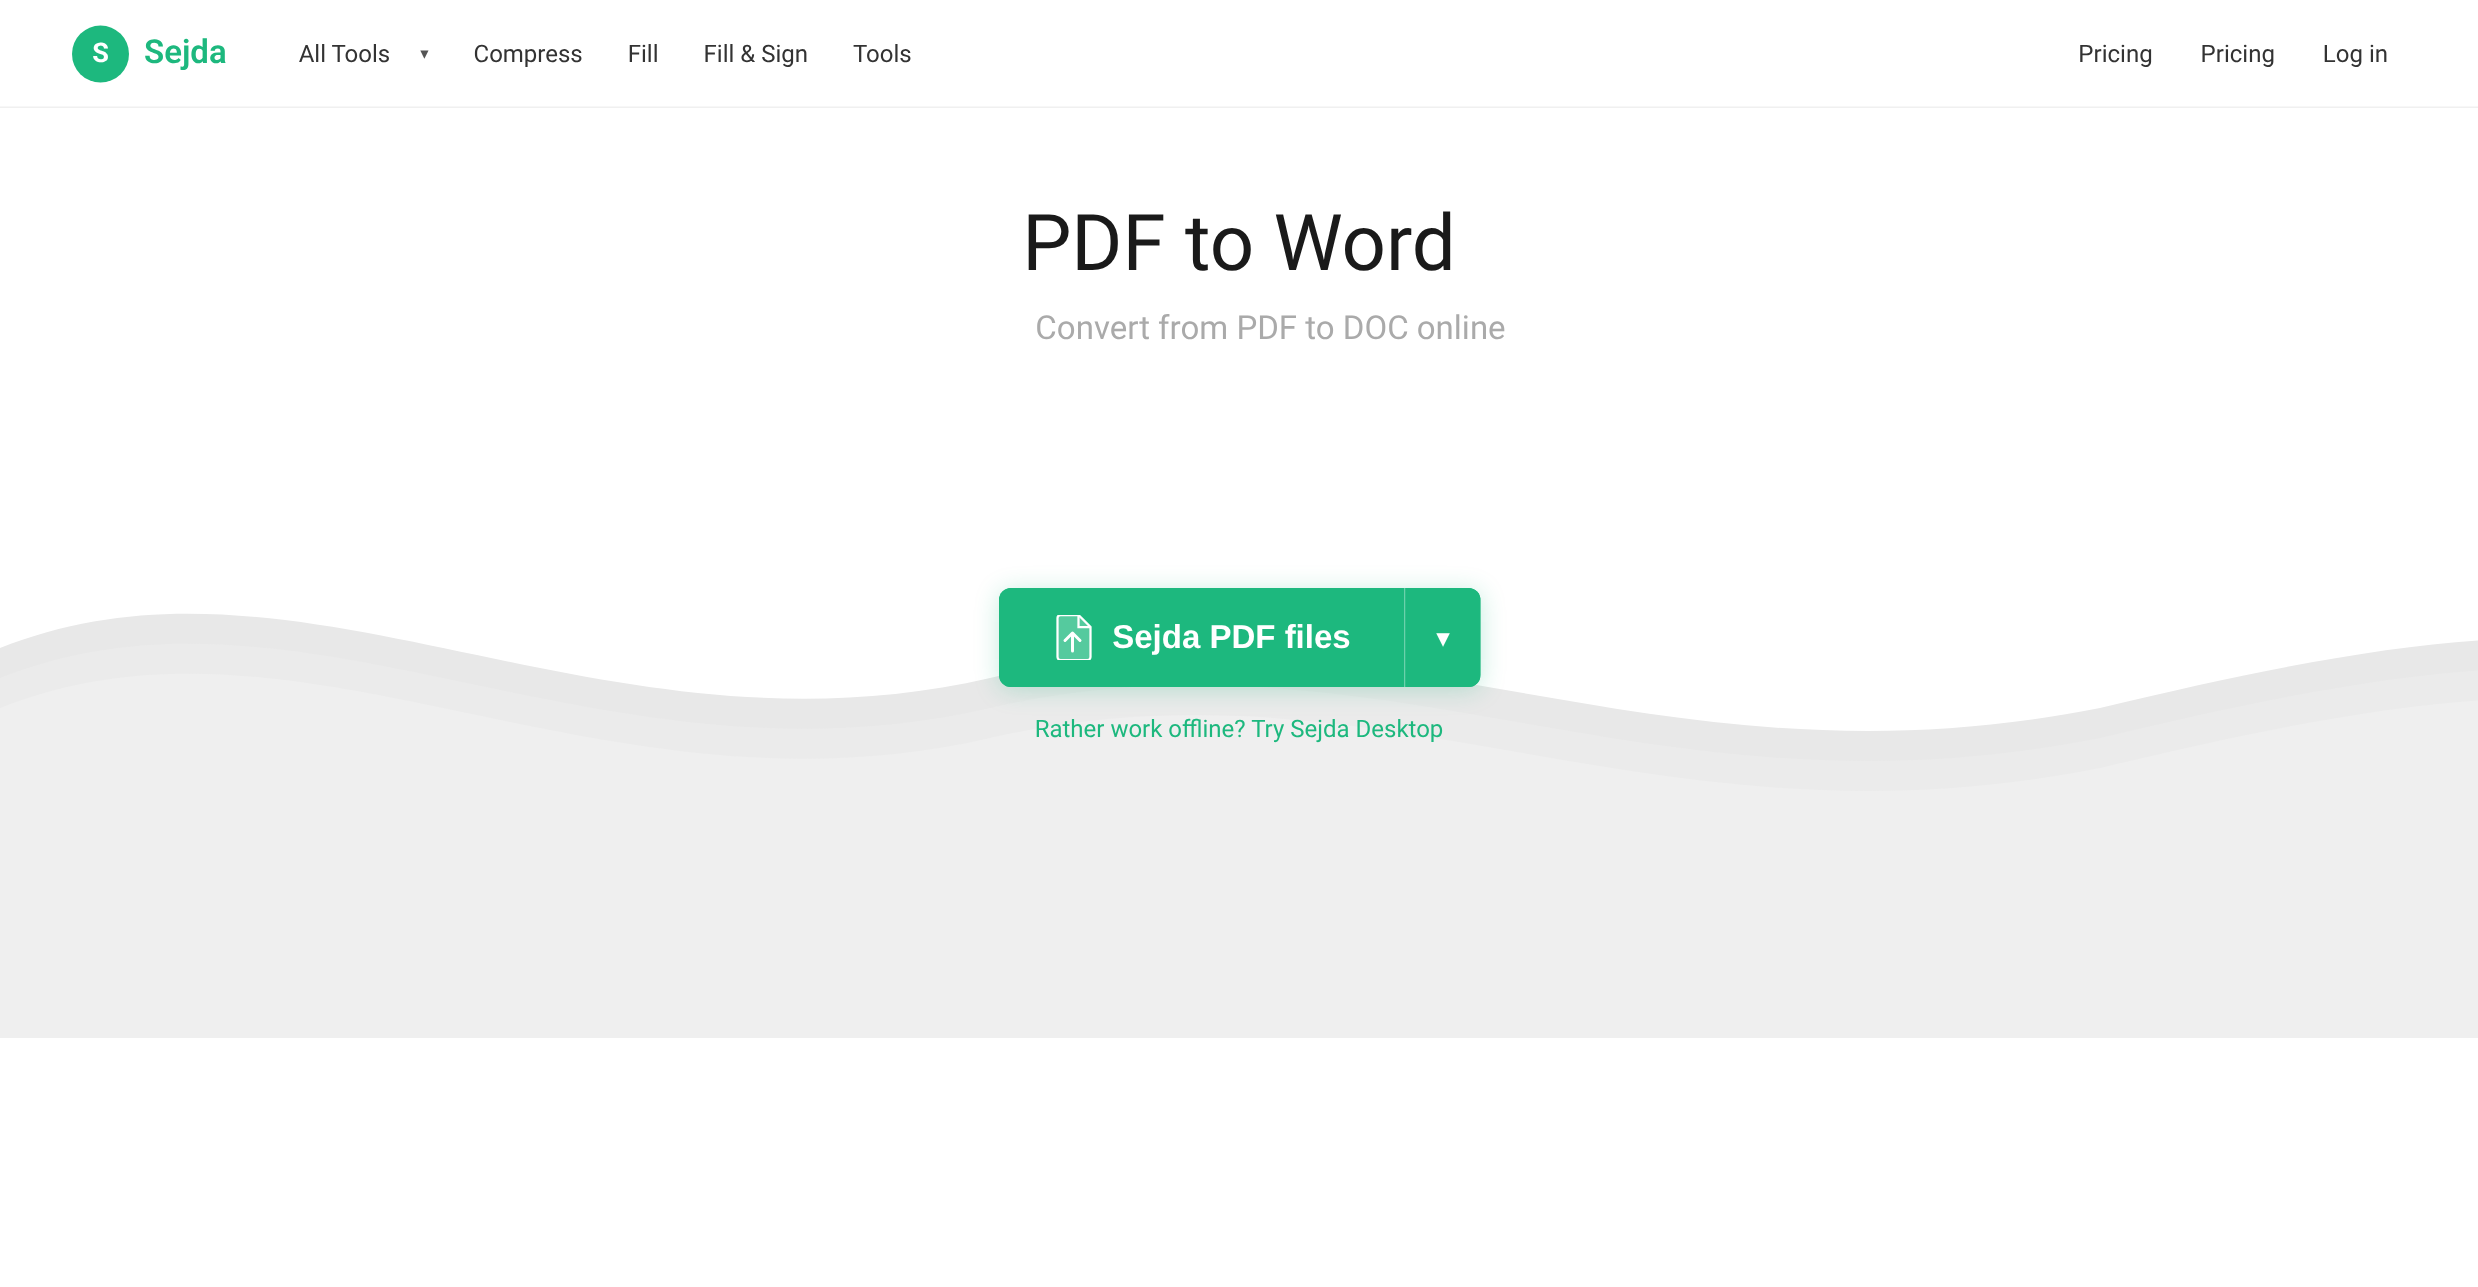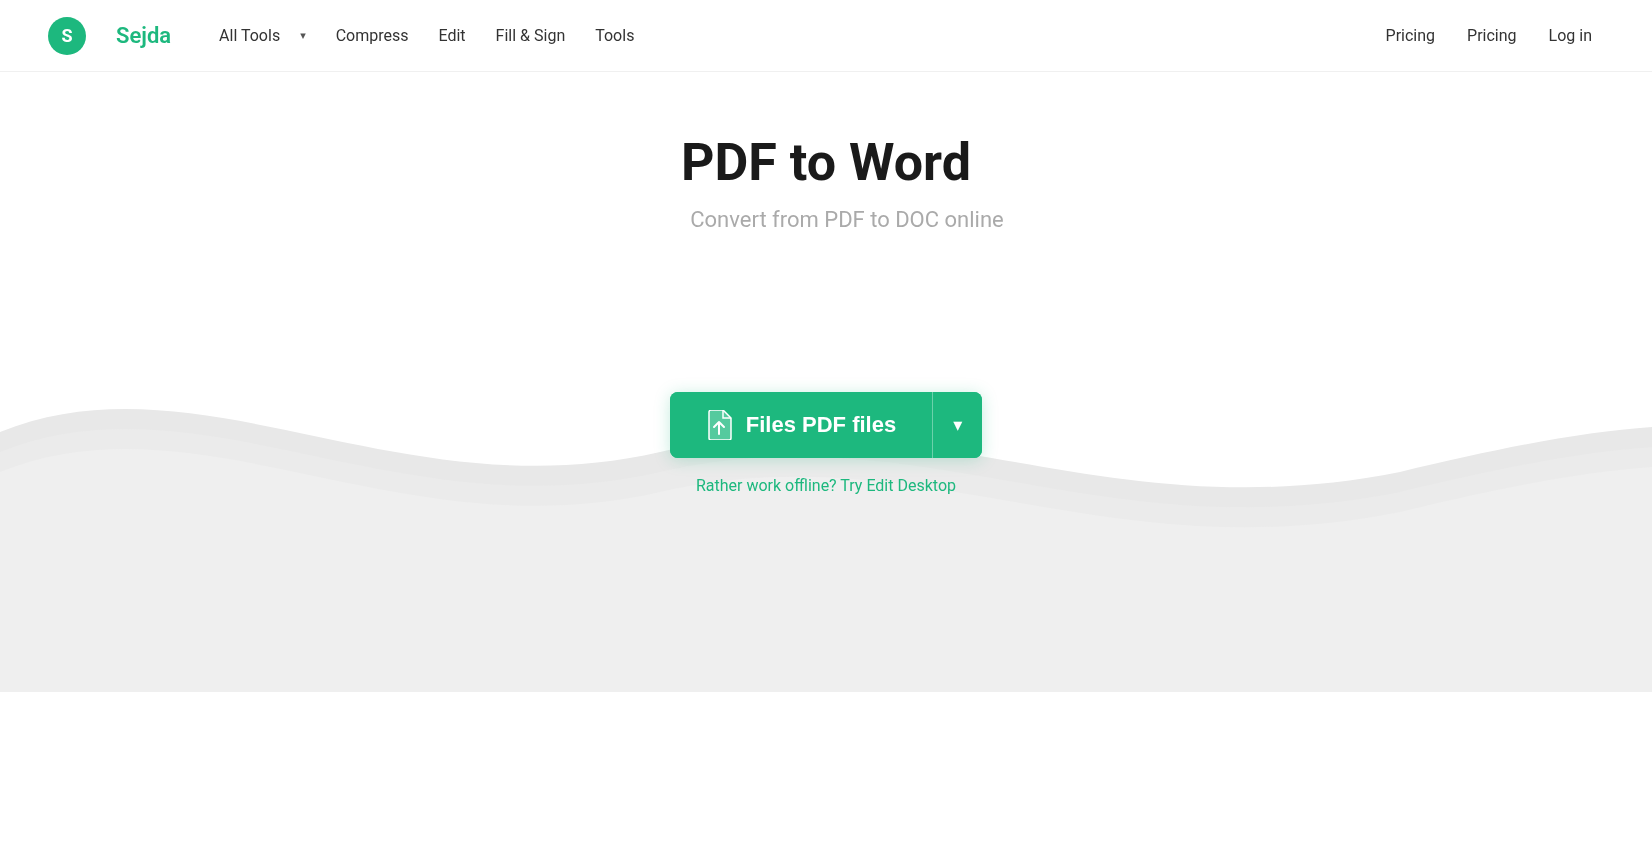--- a/index.html
+++ b/index.html
@@ -47,21 +47,20 @@
       justify-content: center;
       color: white;
       font-weight: 700;
       font-size: 18px;
     }
 
     .logo-text {
       font-size: 22px;
       font-weight: 600;
       color: #1db87e;
-      margin-left: 20px;
     }
 
     .nav-links {
       display: flex;
       align-items: center;
       gap: 6px;
     }
 
     .nav-link {
       font-size: 16px;
@@ -95,21 +94,21 @@
       flex-direction: column;
       align-items: center;
       padding-top: 60px;
       padding-bottom: 0;
       position: relative;
       background: #fff;
     }
 
     .hero-title {
       font-size: 52px;
-      font-weight: 700;
+      font-weight: 400;
       color: #1a1a1a;
       text-align: center;
       margin-bottom: 14px;
     }
 
     .hero-subtitle {
       font-size: 22px;
       color: #aaa;
       text-align: center;
       margin-bottom: 0;
@@ -231,21 +230,21 @@
 
     <div class="nav-links">
       <a class="nav-link nav-link-dropdown" href="#">
         <span>All Tools</span>
         <span class="chevron-down">▾</span>
       </a>
       <a class="nav-link" href="#">
         <span>Compress</span>
       </a>
       <a class="nav-link" href="#">
-        <span>Edit</span>
+        <span>Fill</span>
       </a>
       <a class="nav-link" href="#">
         <span>Fill &amp; Sign</span>
       </a>
       <a class="nav-link" href="#">
         <span>Tools</span>
       </a>
     </div>
   </div>
 
@@ -279,28 +278,28 @@
 
         <div class="upload-btn-wrapper">
           <button class="upload-btn-main">
             <span class="pdf-icon">
               <svg width="26" height="30" viewBox="0 0 26 30" fill="none" xmlns="http://www.w3.org/2000/svg">
                 <path d="M5 0 L17 0 L25 8 L25 28 C25 29.1 24.1 30 23 30 L5 30 C3.9 30 3 29.1 3 28 L3 2 C3 0.9 3.9 0 5 0Z" fill="rgba(255,255,255,0.25)" stroke="white" stroke-width="1.5"></path>
                 <path d="M17 0 L17 8 L25 8" stroke="white" stroke-width="1.5" fill="none"></path>
                 <path d="M8 17 L13 12 L18 17 M13 12 L13 24" stroke="white" stroke-width="2" stroke-linecap="round" stroke-linejoin="round"></path>
               </svg>
             </span>
-            <span>Files PDF files</span>
+            <span>Sejda PDF files</span>
           </button>
           <div class="upload-btn-divider"></div>
           <button class="upload-btn-dropdown">
             <span>▾</span>
           </button>
         </div>
 
 
         <a class="offline-link" href="#">
-          <span>Rather work offline? Try Edit Desktop</span>
+          <span>Rather work offline? Try Sejda Desktop</span>
         </a>
       </div>
     </div>
   </div>
 </div>
 
 </body></html>

